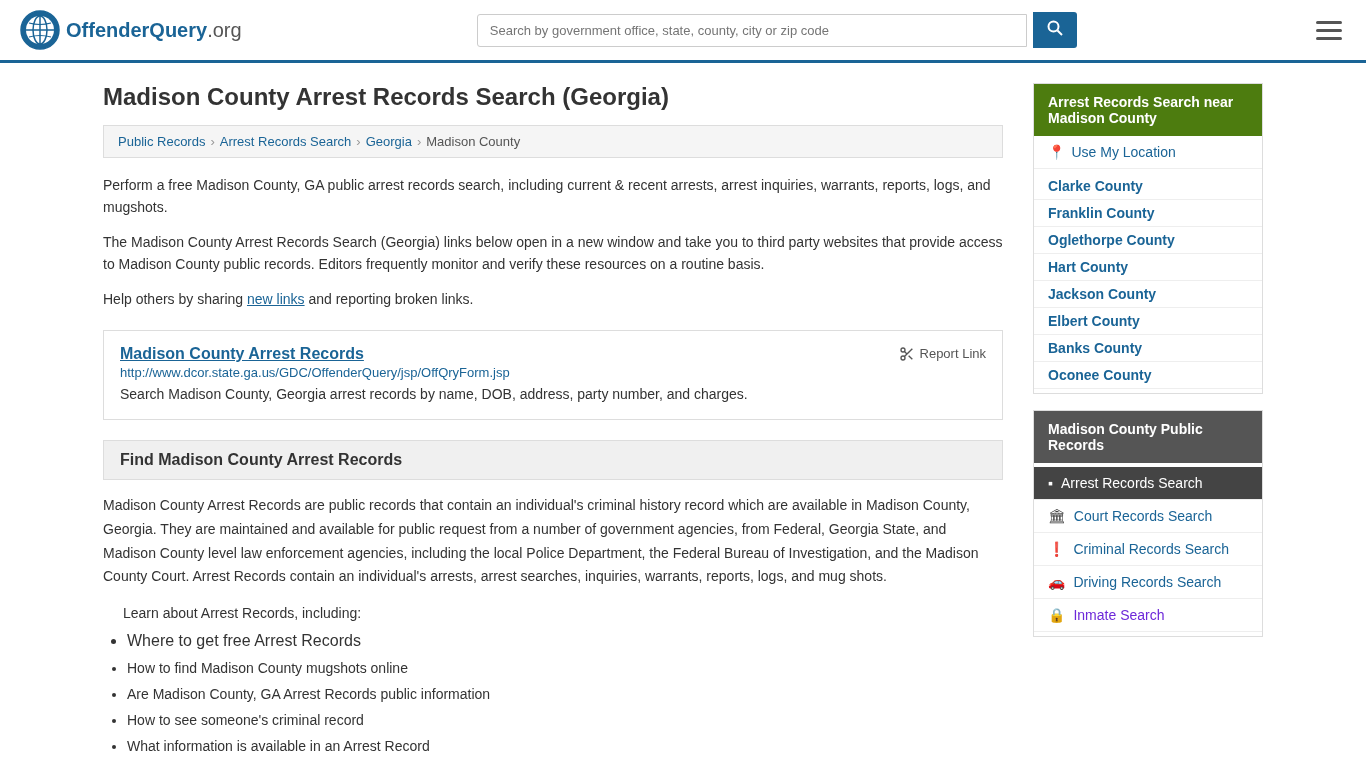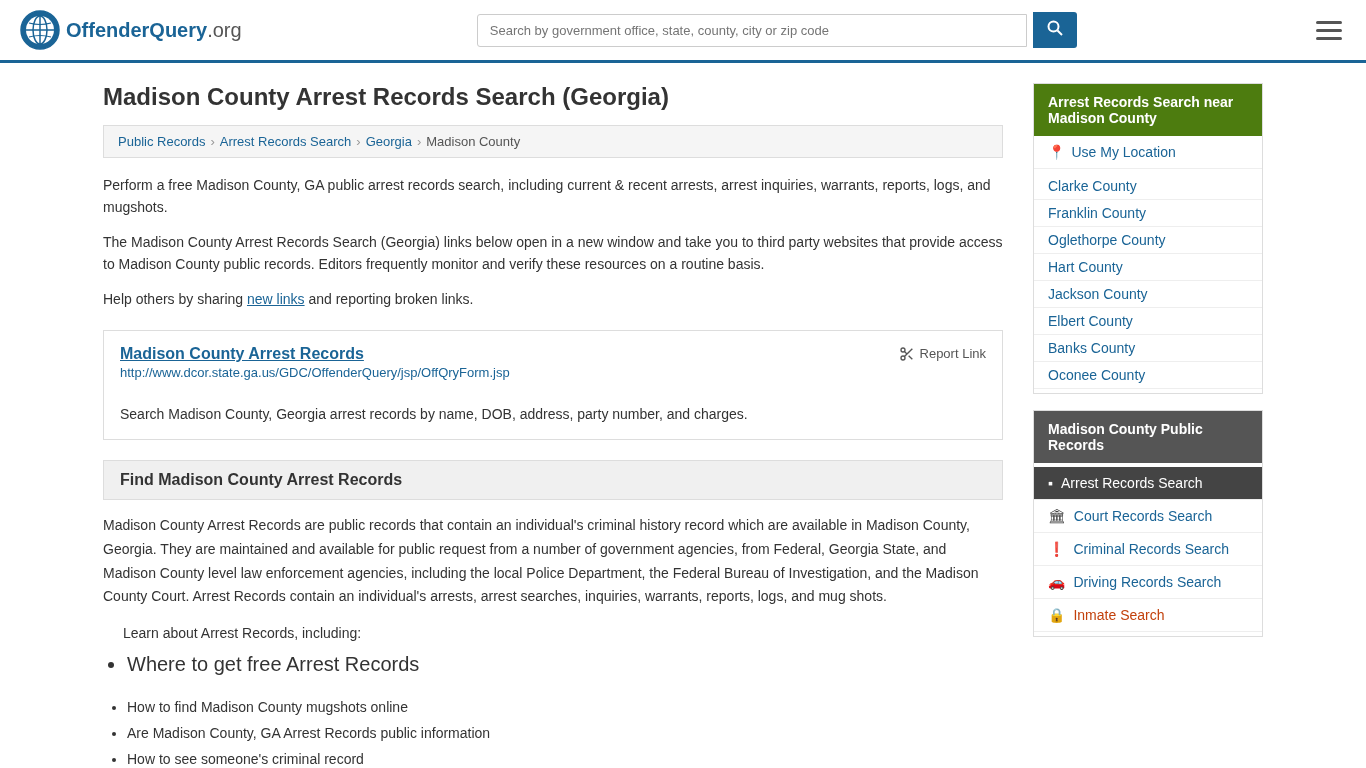--- a/index.html
+++ b/index.html
@@ -305,49 +305,49 @@
           <svg width="16" height="16" viewBox="0 0 24 24" fill="none" stroke="#555" stroke-width="2">
               <circle cx="6" cy="6" r="3"></circle>
               <circle cx="6" cy="18" r="3"></circle>
               <line x1="20" y1="4" x2="8.12" y2="15.88"></line>
               <line x1="14.47" y1="14.48" x2="20" y2="20"></line>
               <line x1="8.12" y1="8.12" x2="12" y2="12"></line>
             </svg>
           <span>Report Link</span>
         </button>
       </div>
-      <a href="#" id="record-url" style="color:#1a6496;font-size:13px;margin-bottom:24px;display:block;text-decoration:none;">http://www.dcor.state.ga.us/GDC/OffenderQuery/jsp/OffQryForm.jsp</a>
+      <a href="#" id="record-url" style="color:#1a6496;font-size:13px;margin-bottom:4px;display:block;text-decoration:none;">http://www.dcor.state.ga.us/GDC/OffenderQuery/jsp/OffQryForm.jsp</a>
       <p id="record-desc" style="font-size:14px;color:#333;line-height:1.5;">Search Madison County, Georgia arrest records by name, DOB, address, party number, and charges.</p>
     </div>
 
     <div id="find-section">
       <div id="find-section-header" style="background:#f0f0f0;border:1px solid #ddd;padding:10px 16px;font-size:16px;font-weight:bold;margin-bottom:14px;">Find Madison County Arrest Records</div>
       <p id="find-section-body" style="font-size:14px;line-height:1.7;margin-bottom:16px;">Madison County Arrest Records are public records that contain an individual's criminal history record which are available in Madison County, Georgia. They are maintained and available for public request from a number of government agencies, from Federal, Georgia State, and Madison County level law enforcement agencies, including the local Police Department, the Federal Bureau of Investigation, and the Madison County Court. Arrest Records contain an individual's arrests, arrest searches, inquiries, warrants, reports, logs, and mug shots.</p>
       <p id="learn-header" style="font-weight:normal;margin-bottom:8px;font-size:14px;margin-left:20px;">Learn about Arrest Records, including:</p>
       <ul id="learn-list" style="padding-left:24px;">
 
-      <li style="margin-bottom: 18px; font-size: 20px; line-height: 1.5;">Where to get free Arrest Records</li>
+      <li style="margin-bottom: 5px; font-size: 16px; line-height: 1.5;">Where to get free Arrest Records</li>
           <li style="margin-bottom: 5px; font-size: 14px; line-height: 1.5;">How to find Madison County mugshots online</li>
           <li style="margin-bottom: 5px; font-size: 14px; line-height: 1.5;">Are Madison County, GA Arrest Records public information</li>
           <li style="margin-bottom: 5px; font-size: 14px; line-height: 1.5;">How to see someone's criminal record</li>
           <li style="margin-bottom: 5px; font-size: 14px; line-height: 1.5;">What information is available in an Arrest Record</li>
         </ul>
     </div>
 
   </div>
 
   <div id="sidebar" style="width:230px;flex-shrink:0;">
 
     <div class="sidebar-section" style="border:1px solid #ddd;margin-bottom:16px;">
       <div class="sidebar-section-header" style="background:#4d7c0f;color:#fff;padding:10px 14px;font-size:14px;font-weight:bold;">Arrest Records Search near Madison County</div>
       <div class="use-location" style="display:flex;align-items:center;gap:6px;padding:8px 14px;border-bottom:1px solid #eee;">
         <span style="color:#555;font-size:14px;">📍</span>
         <a href="#" style="color:#1a6496;text-decoration:none;font-size:14px;">Use My Location</a>
       </div>
-      <ul class="sidebar-nearby-list" style="list-style:none;padding:4px 0;" id="nearby-list">
+      <ul class="sidebar-nearby-list" style="list-style:none;padding:4px 0;font-weight:bold;" id="nearby-list">
 
       <li style="padding: 5px 14px; border-bottom: 1px solid rgb(238, 238, 238);"><a href="#" style="color: rgb(26, 100, 150); text-decoration: none; font-size: 14px;">Clarke County</a></li>
           <li style="padding: 5px 14px; border-bottom: 1px solid rgb(238, 238, 238);"><a href="#" style="color: rgb(26, 100, 150); text-decoration: none; font-size: 14px;">Franklin County</a></li>
           <li style="padding: 5px 14px; border-bottom: 1px solid rgb(238, 238, 238);"><a href="#" style="color: rgb(26, 100, 150); text-decoration: none; font-size: 14px;">Oglethorpe County</a></li>
           <li style="padding: 5px 14px; border-bottom: 1px solid rgb(238, 238, 238);"><a href="#" style="color: rgb(26, 100, 150); text-decoration: none; font-size: 14px;">Hart County</a></li>
           <li style="padding: 5px 14px; border-bottom: 1px solid rgb(238, 238, 238);"><a href="#" style="color: rgb(26, 100, 150); text-decoration: none; font-size: 14px;">Jackson County</a></li>
           <li style="padding: 5px 14px; border-bottom: 1px solid rgb(238, 238, 238);"><a href="#" style="color: rgb(26, 100, 150); text-decoration: none; font-size: 14px;">Elbert County</a></li>
           <li style="padding: 5px 14px; border-bottom: 1px solid rgb(238, 238, 238);"><a href="#" style="color: rgb(26, 100, 150); text-decoration: none; font-size: 14px;">Banks County</a></li>
           <li style="padding: 5px 14px; border-bottom: 1px solid rgb(238, 238, 238);"><a href="#" style="color: rgb(26, 100, 150); text-decoration: none; font-size: 14px;">Oconee County</a></li>
         </ul>
@@ -368,20 +368,20 @@
           <li style="padding: 8px 14px; border-bottom: 1px solid rgb(238, 238, 238); display: flex; align-items: center; gap: 8px; font-size: 14px;">
             <span style="font-size: 14px;">❗</span>
             <a href="#" style="color: rgb(26, 100, 150); text-decoration: none;">Criminal Records Search</a>
           </li>
           <li style="padding: 8px 14px; border-bottom: 1px solid rgb(238, 238, 238); display: flex; align-items: center; gap: 8px; font-size: 14px;">
             <span style="font-size: 14px;">🚗</span>
             <a href="#" style="color: rgb(26, 100, 150); text-decoration: none;">Driving Records Search</a>
           </li>
           <li style="padding: 8px 14px; border-bottom: 1px solid rgb(238, 238, 238); display: flex; align-items: center; gap: 8px; font-size: 14px;">
             <span style="font-size: 14px;">🔒</span>
-            <a href="#" style="color: #c2410c; text-decoration: none;">Inmate Search</a>
+            <a href="#" style="color: #6d28d9; text-decoration: none;">Inmate Search</a>
           </li>
         </ul>
     </div>
 
   </div>
 
 </div>
 
 </body></html>

